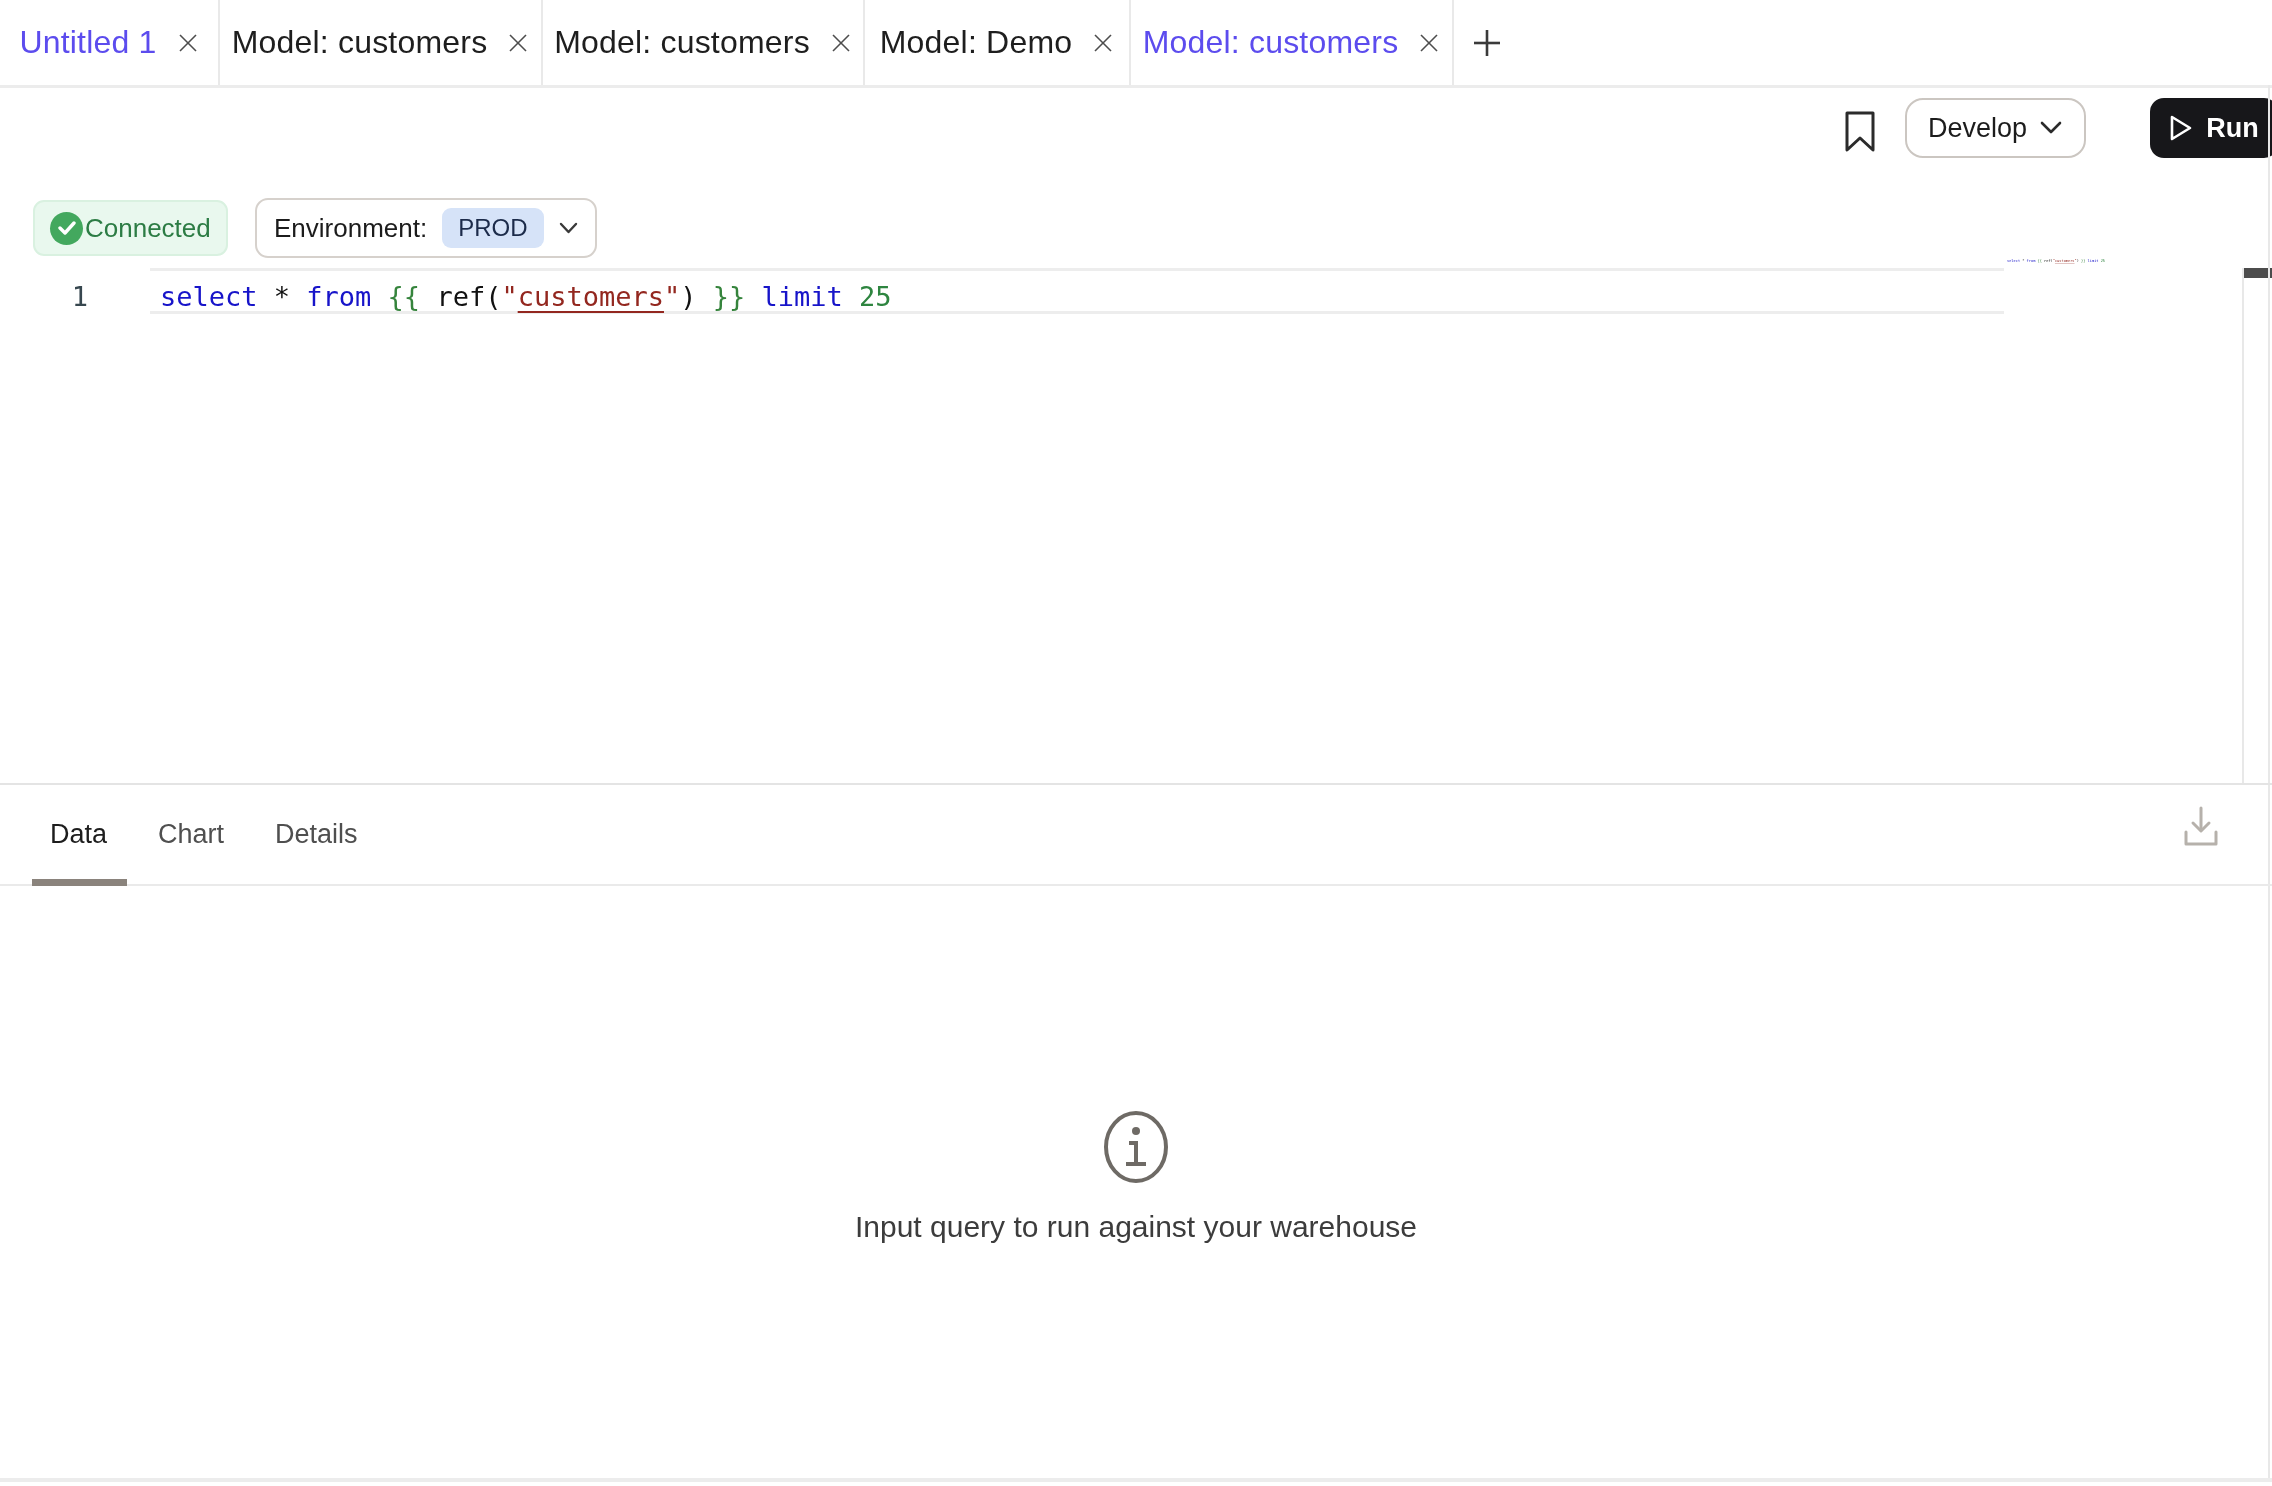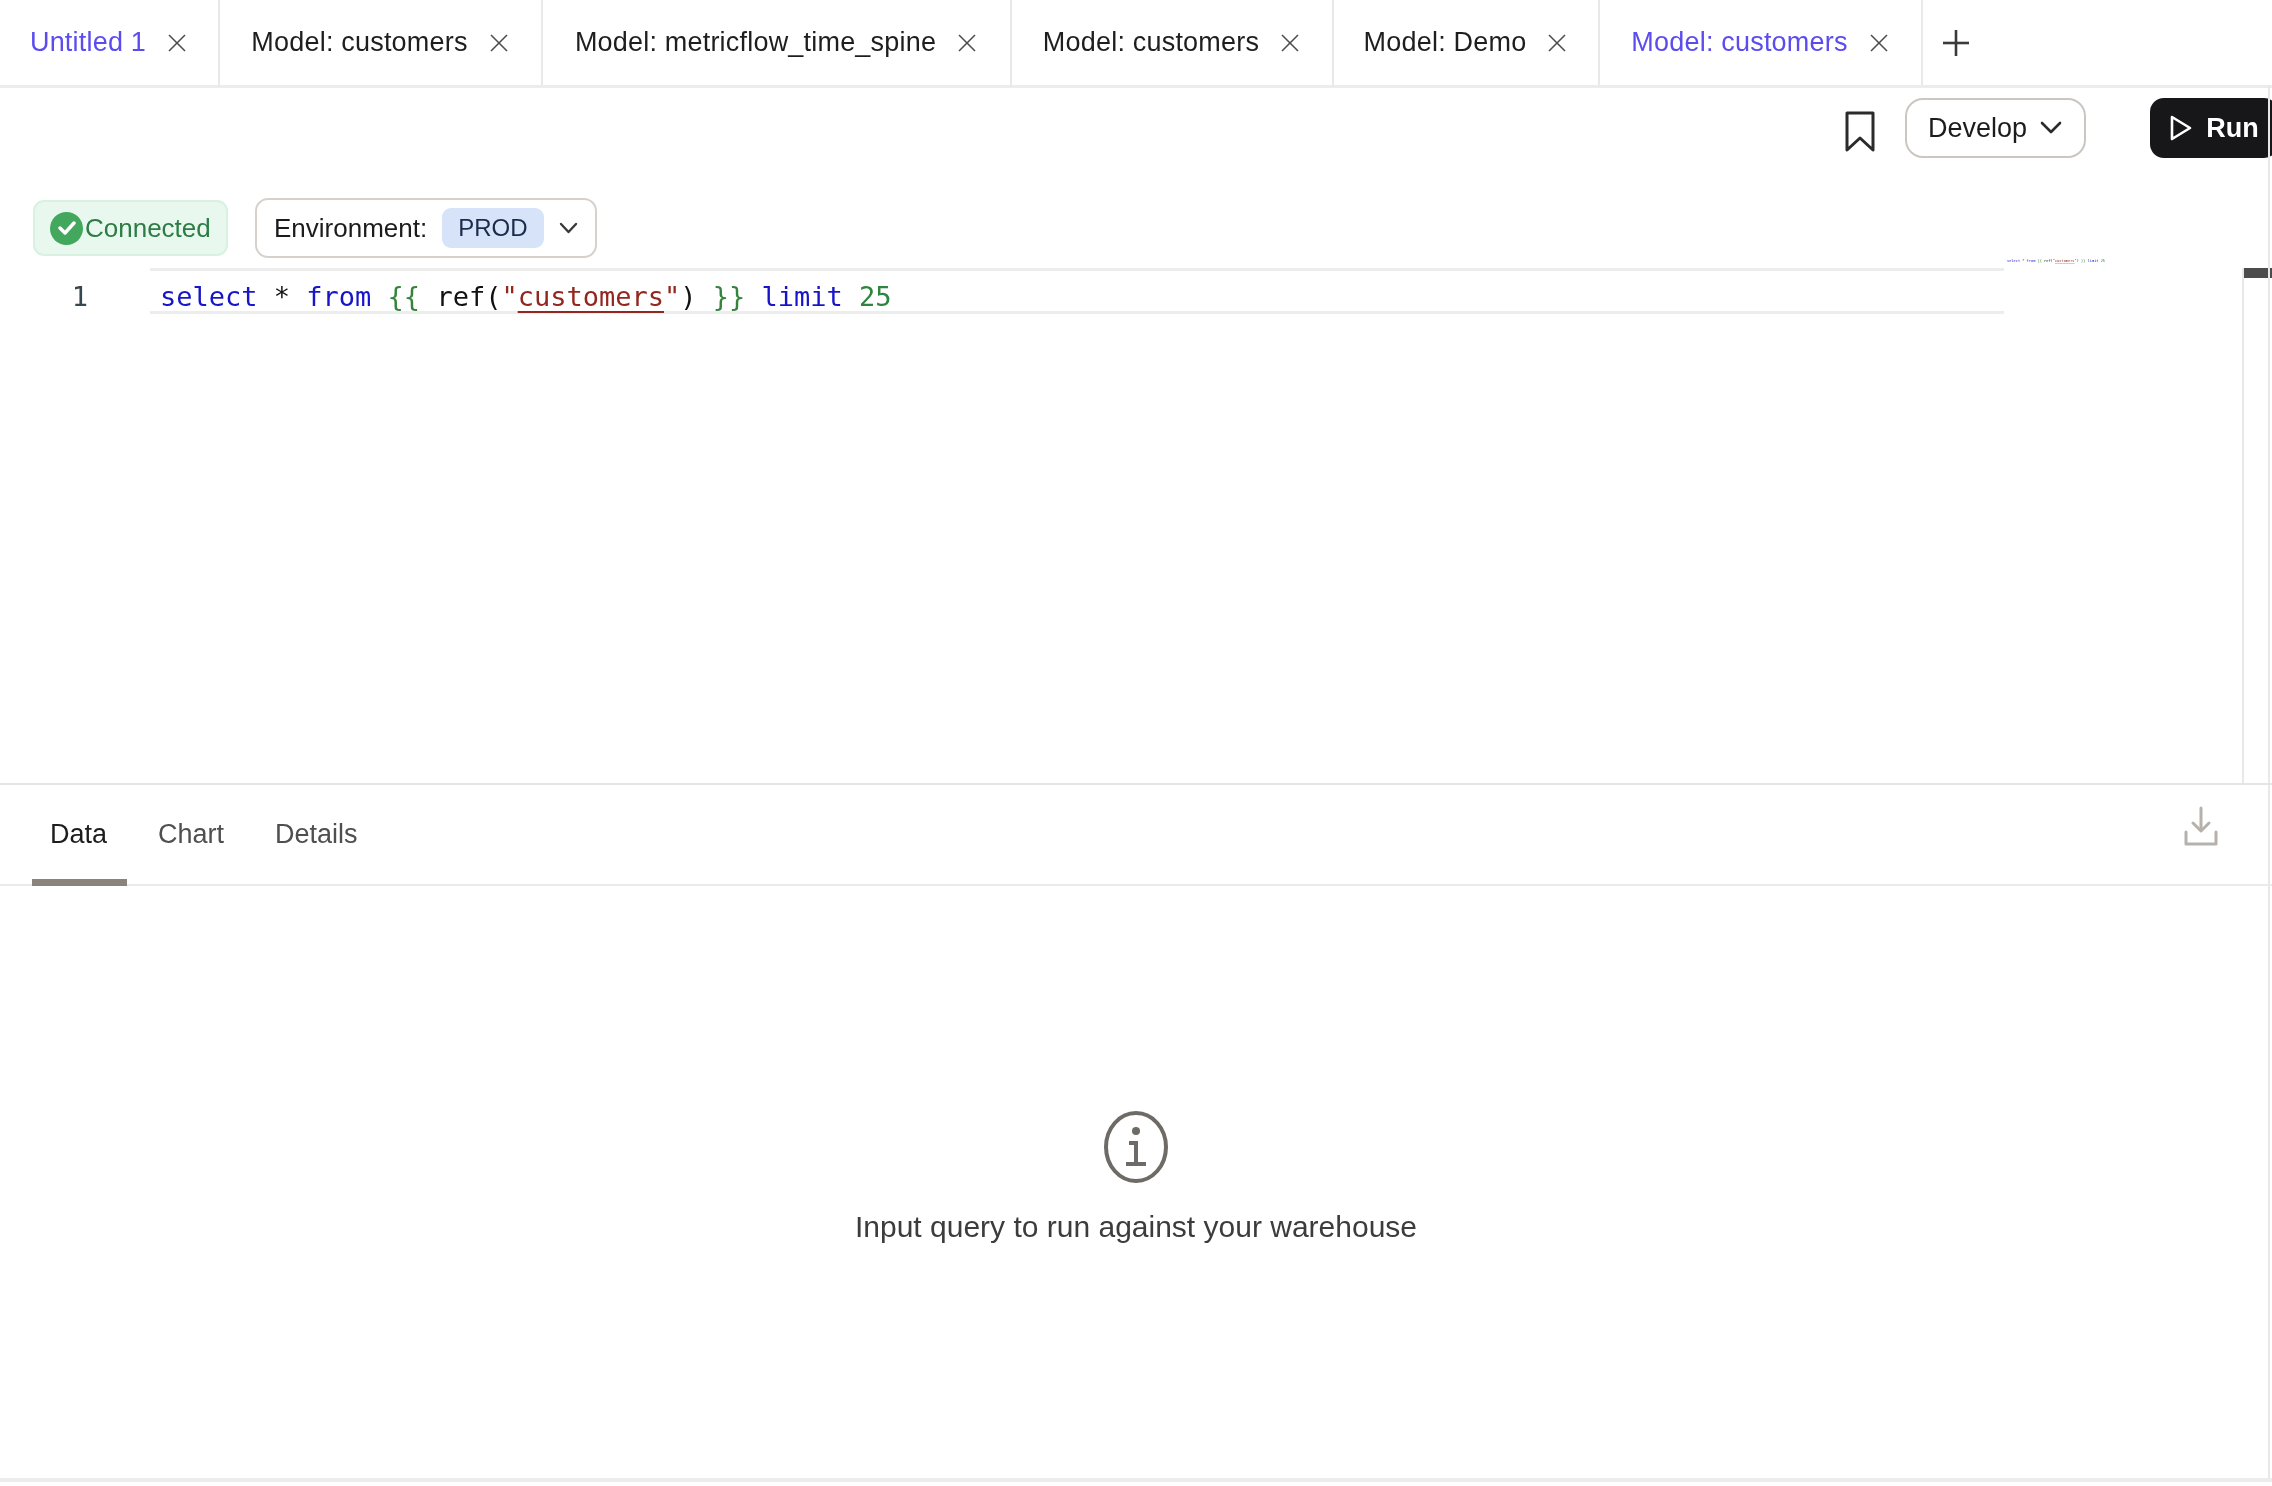--- a/index.html
+++ b/index.html
@@ -3,21 +3,21 @@
 <meta charset="utf-8">
 <style>
   html,body{margin:0;padding:0;background:#ffffff;}
   .screen{
     position:relative;width:2272px;height:1486px;background:#ffffff;overflow:hidden;
     font-family:"Liberation Sans",sans-serif;color:#1e1e1e;
   }
   
   .tabbar{display:flex;align-items:stretch;height:85px;background:#fff;border-bottom:3px solid #ececec;}
   .tab{display:flex;align-items:center;justify-content:center;gap:20px;border-right:2px solid #e9e9e9;background:#fff;cursor:pointer;}
-  .tab .tab-label{font-size:27px;letter-spacing:.2px;white-space:nowrap;color:#1e1e1e;}
+  .tab .tab-label{font-size:32px;letter-spacing:.2px;white-space:nowrap;color:#1e1e1e;}
   .tab .tab-label.accent{color:#5c4cee;}
   .w1{width:218px}.w2{width:321px}.w3{width:467px}.w4{width:320px}.w5{width:264px}.w6{width:321px}
   .xicon{width:22px;height:22px;flex:0 0 auto;}
   .xicon line{stroke:#4d4d4d;stroke-width:1.6;}
   .newtab{width:66px;display:flex;align-items:center;justify-content:center;}
   .plus{width:30px;height:30px;}
   .plus line{stroke:#3a3a3a;stroke-width:2.6;}
   
   .abs{position:absolute;}
   .bookmark{left:1843px;top:110px;width:34px;height:44px;}
@@ -78,27 +78,20 @@
   <div class="tabbar">
     <div class="tab w1">
       <span class="tab-label accent">Untitled 1</span>
       <svg class="xicon" viewBox="0 0 22 22">
           <line x1="3" y1="3" x2="19" y2="19"></line>
           <line x1="19" y1="3" x2="3" y2="19"></line>
         </svg>
     </div>
     <div class="tab w2">
       <span class="tab-label">Model: customers</span>
-      <svg class="xicon" viewBox="0 0 22 22">
-          <line x1="3" y1="3" x2="19" y2="19"></line>
-          <line x1="19" y1="3" x2="3" y2="19"></line>
-        </svg>
-    </div>
-    <div class="tab w3">
-      <span class="tab-label">Model: metricflow_time_spine</span>
       <svg class="xicon" viewBox="0 0 22 22">
           <line x1="3" y1="3" x2="19" y2="19"></line>
           <line x1="19" y1="3" x2="3" y2="19"></line>
         </svg>
     </div>
     <div class="tab w4">
       <span class="tab-label">Model: customers</span>
       <svg class="xicon" viewBox="0 0 22 22">
           <line x1="3" y1="3" x2="19" y2="19"></line>
           <line x1="19" y1="3" x2="3" y2="19"></line>

